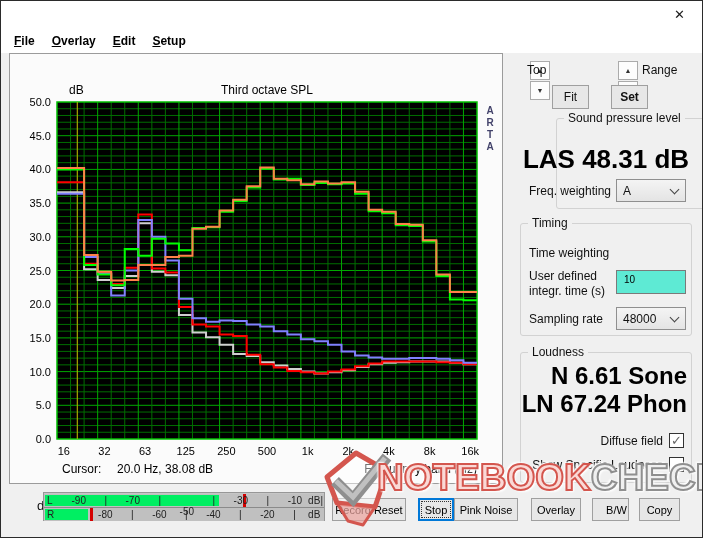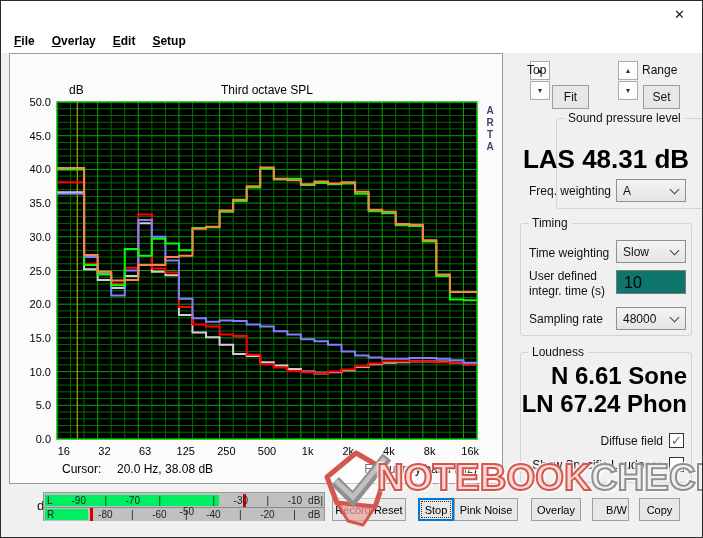--- a/index.html
+++ b/index.html
@@ -32,21 +32,21 @@
           border-right:1.5px solid #444; border-bottom:1.5px solid #444; transform:rotate(45deg); }
   .btn { position:absolute; background:#e7e7e7; border:1px solid #9f9f9f; font-size:12px;
          color:#111; text-align:center; }
   .spin { position:absolute; width:20px; height:40px; }
   .spin div { width:20px; height:19px; background:#fdfdfd; border:1px solid #ababab; text-align:center;
               font-size:7px; line-height:18px; color:#333; }
   .spin div:last-child { margin-top:1px; }
   .bignum { position:absolute; font-weight:bold; color:#000; white-space:nowrap; }
   .checkbox { position:absolute; width:15px; height:15px; background:#fff; border:1px solid #333;
               font-size:13px; line-height:13px; text-align:center; color:#666; }
-  .tbox { position:absolute; background:#0f766e; border:1px solid #7a7a7a; font-size:16px; color:#000;
+  .tbox { position:absolute; background:#5eead4; border:1px solid #7a7a7a; font-size:10px; color:#000;
           padding:3px 0 0 7px; }
   
   #dbfs-label { position:absolute; left:36px; top:497px; font-size:13px; color:#111; }
   #meter { position:absolute; left:42px; top:491px; width:282px; height:29px; background:#c6c6c6;
            border:1px solid #979797; }
   .mrow { position:absolute; left:0; width:280px; height:13px; background:#c0c0c0; }
   .mrow .bar { position:absolute; left:1px; top:1px; height:11px; background:#00ef62; }
   .mrow .peak { position:absolute; top:0; width:3px; height:13px; background:#d40000; }
   .mrow .ch { position:absolute; left:3px; top:1px; font-size:10px; color:#222; z-index:3; }
   .mrow .tk { position:absolute; top:1px; font-size:10px; color:#222; transform:translateX(-50%); z-index:3; }
@@ -203,40 +203,36 @@
     <div>▲</div>
     <div>▼</div>
   </div>
   <span class="lbl" style="left:526px;top:62px;">Top</span>
   <div class="btn" style="left:551px;top:84px;width:37px;height:24px;line-height:22px;">Fit</div>
   <div class="spin" style="left:617px;top:60px;">
     <div>▲</div>
     <div>▼</div>
   </div>
   <span class="lbl" style="left:641px;top:62px;">Range</span>
-  <div class="btn" style="left:642px;top:84px;width:37px;height:24px;line-height:22px;">Set</div>
+  <div class="btn" style="left:610px;top:84px;width:37px;height:24px;line-height:22px;font-weight:bold;">Set</div>
 
   <div class="grp" style="left:519px;top:117px;width:196px;height:91px;margin-left:36px;">
     <span class="grp-title">Sound pressure level</span>
   </div>
   <div class="bignum" style="left:519px;top:131px;width:172px;font-size:26px;text-align:center;margin-top:12px;">LAS 48.31 dB</div>
   <span class="lbl" style="left:528px;top:183px;">Freq. weighting</span>
   <div class="combo" style="left:615px;top:178px;">
     <span class="val">A</span>
     <span class="chev"></span>
   </div>
 
   <div class="grp" style="left:519px;top:222px;width:172px;height:113px;">
     <span class="grp-title">Timing</span>
   </div>
   <span class="lbl" style="left:528px;top:245px;">Time weighting</span>
-  <div class="combo" style="left:615px;top:239px;">
-    <span class="val">Slow</span>
-    <span class="chev"></span>
-  </div>
   <span class="lbl" style="left:528px;top:268px;">User defined</span>
   <span class="lbl" style="left:528px;top:283px;">integr. time (s)</span>
   <div class="tbox" style="left:615px;top:269px;width:70px;height:24px;">10</div>
   <span class="lbl" style="left:528px;top:311px;">Sampling rate</span>
   <div class="combo" style="left:615px;top:306px;">
     <span class="val">48000</span>
     <span class="chev"></span>
   </div>
 
   <div class="grp" style="left:519px;top:351px;width:172px;height:131px;">

